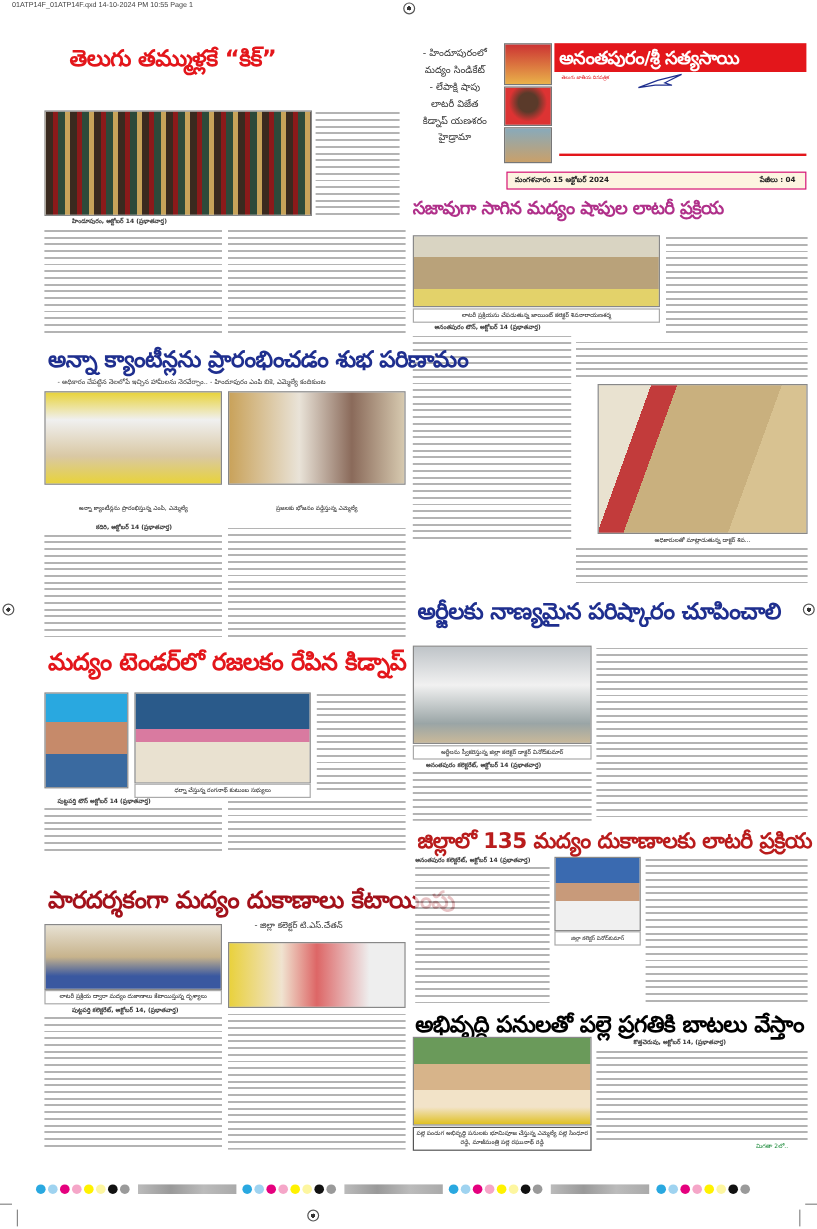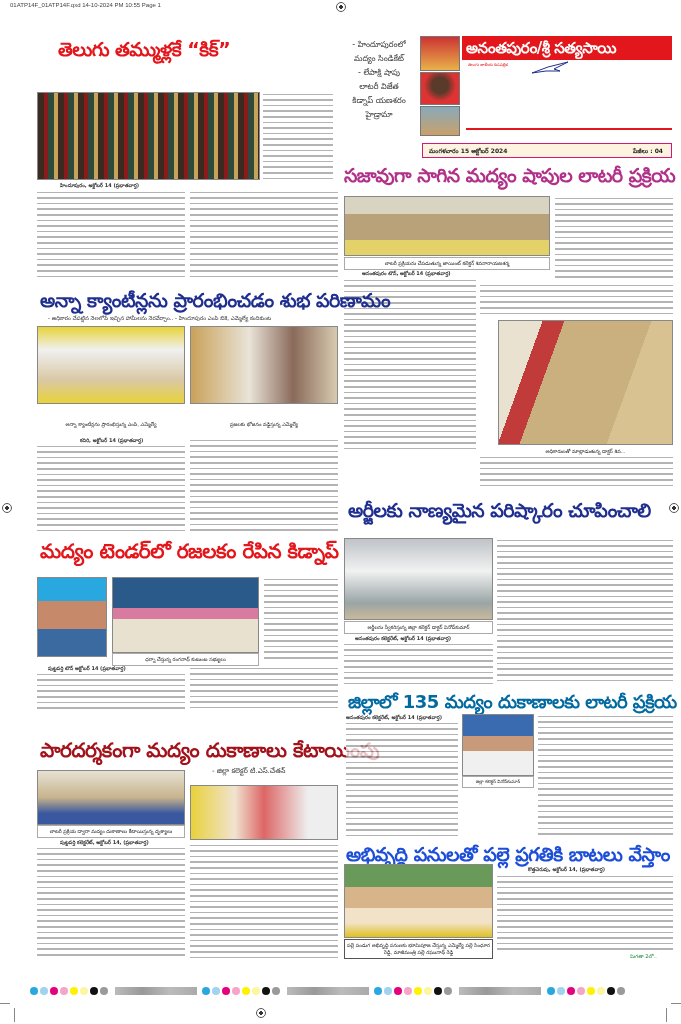--- a/index.html
+++ b/index.html
@@ -1,21 +1,21 @@
 <!DOCTYPE html>
 <html><head>
 <meta charset="utf-8">
 <style>
 *{box-sizing:border-box;margin:0;padding:0}
 body{width:681px;height:1024px;background:#fff;font-family:"DejaVu Sans",sans-serif;position:relative;overflow:hidden;color:#222}
 .abs{position:absolute}
 .slug{left:10px;top:2px;font-size:6px;color:#444;font-family:"Liberation Sans",sans-serif}
 .reg{width:10px;height:10px;border-radius:50%;border:1px solid #555;background:radial-gradient(#333 30%,#fff 32%)}
 .hl{font-weight:bold;white-space:nowrap;letter-spacing:-0.5px;font-family:"DejaVu Sans",sans-serif}
-.red{color:#e3161b}.blue{color:#1f2f8f}.mag{color:#b0308a}.maroon{color:#a3121b}.green{color:#1d4ed8}.pink{color:#0369a1}
+.red{color:#e3161b}.blue{color:#1f2f8f}.mag{color:#b0308a}.maroon{color:#a3121b}.green{color:#000000}.pink{color:#b91c1c}
 .photo{border:1px solid #888;overflow:hidden}
 .cap{font-size:5px;text-align:center;color:#222;padding:2px 0;border:1px solid #aaa;background:#fff}
 .txt{font-size:4.2px;line-height:5.6px;color:#555;text-align:justify;overflow:hidden;word-break:break-all}
 .lines{background:repeating-linear-gradient(#fff 0 1.6px,#9a9a9a 1.6px 3.2px,#fff 3.2px 5.6px);opacity:.75}
 .dateline{font-size:5px;font-weight:bold;color:#333;white-space:nowrap}
 .sub{font-size:6px;color:#333;white-space:nowrap}
 .dot{display:inline-block;width:8px;height:8px;border-radius:50%;margin-right:2px}
 .bar{display:inline-block;height:8px;background:linear-gradient(90deg,#bbb,#999,#bbb,#aaa)}
 </style>
 </head>
@@ -55,21 +55,21 @@
   <span class="abs" style="left:6px;top:3px;font-size:6px;font-weight:bold">మంగళవారం  15  అక్టోబర్  2024</span>
   <span class="abs" style="right:8px;top:3px;font-size:6px;font-weight:bold">పేజీలు : 04</span>
 </div>
 
 <div class="abs photo" style="left:37px;top:92px;width:223px;height:88px;background:repeating-linear-gradient(90deg,#3a2a1f 0 6px,#8b1a1a 6px 10px,#2d4a3a 10px 16px,#c7a35a 16px 20px)"></div>
 <div class="abs txt lines" style="left:263px;top:92px;width:70px;height:88px"></div>
 <div class="abs dateline" style="left:60px;top:182px">హిందూపురం, అక్టోబర్ 14 (ప్రభాతవార్త)</div>
 <div class="abs txt lines" style="left:37px;top:190px;width:148px;height:90px"></div>
 <div class="abs txt lines" style="left:190px;top:190px;width:148px;height:90px"></div>
 
-<div class="abs hl mag" style="left:344px;top:164px;font-size:19px">సజావుగా సాగిన మద్యం షాపుల లాటరీ ప్రక్రియ</div>
+<div class="abs hl mag" style="left:344px;top:164px;font-size:15px">సజావుగా సాగిన మద్యం షాపుల లాటరీ ప్రక్రియ</div>
 <div class="abs photo" style="left:344px;top:196px;width:206px;height:60px;background:linear-gradient(#d9d4c2 0 30%,#b9a27a 30% 75%,#e3d26a 75%)"></div>
 <div class="abs cap" style="left:344px;top:257px;width:206px">లాటరీ ప్రక్రియను చేపడుతున్న జాయింట్ కలెక్టర్ శివనారాయణశర్మ</div>
 <div class="abs txt lines" style="left:555px;top:196px;width:118px;height:85px"></div>
 <div class="abs dateline" style="left:362px;top:270px">అనంతపురం టౌన్, అక్టోబర్ 14 (ప్రభాతవార్త)</div>
 <div class="abs txt lines" style="left:344px;top:278px;width:132px;height:175px"></div>
 <div class="abs txt lines" style="left:480px;top:283px;width:193px;height:34px"></div>
 <div class="abs photo" style="left:498px;top:320px;width:175px;height:125px;background:linear-gradient(110deg,#e9e2d0 0 20%,#c23b3b 20% 30%,#c9b07e 30% 70%,#d8c291 70%)"></div>
 <div class="abs cap" style="left:498px;top:446px;width:175px;border:none">అధికారులతో మాట్లాడుతున్న డాక్టర్ శివ...</div>
 <div class="abs txt lines" style="left:480px;top:455px;width:193px;height:32px"></div>
 

